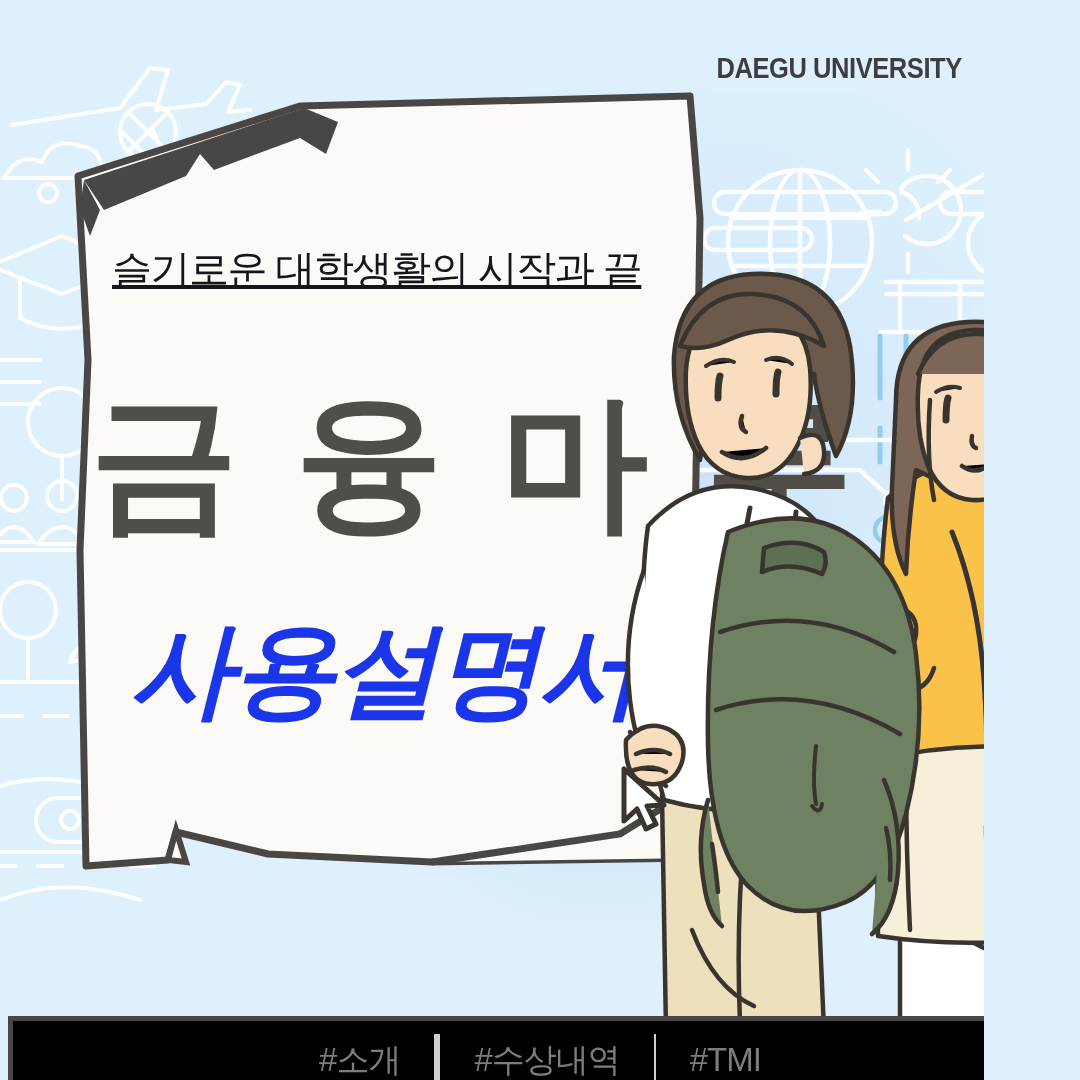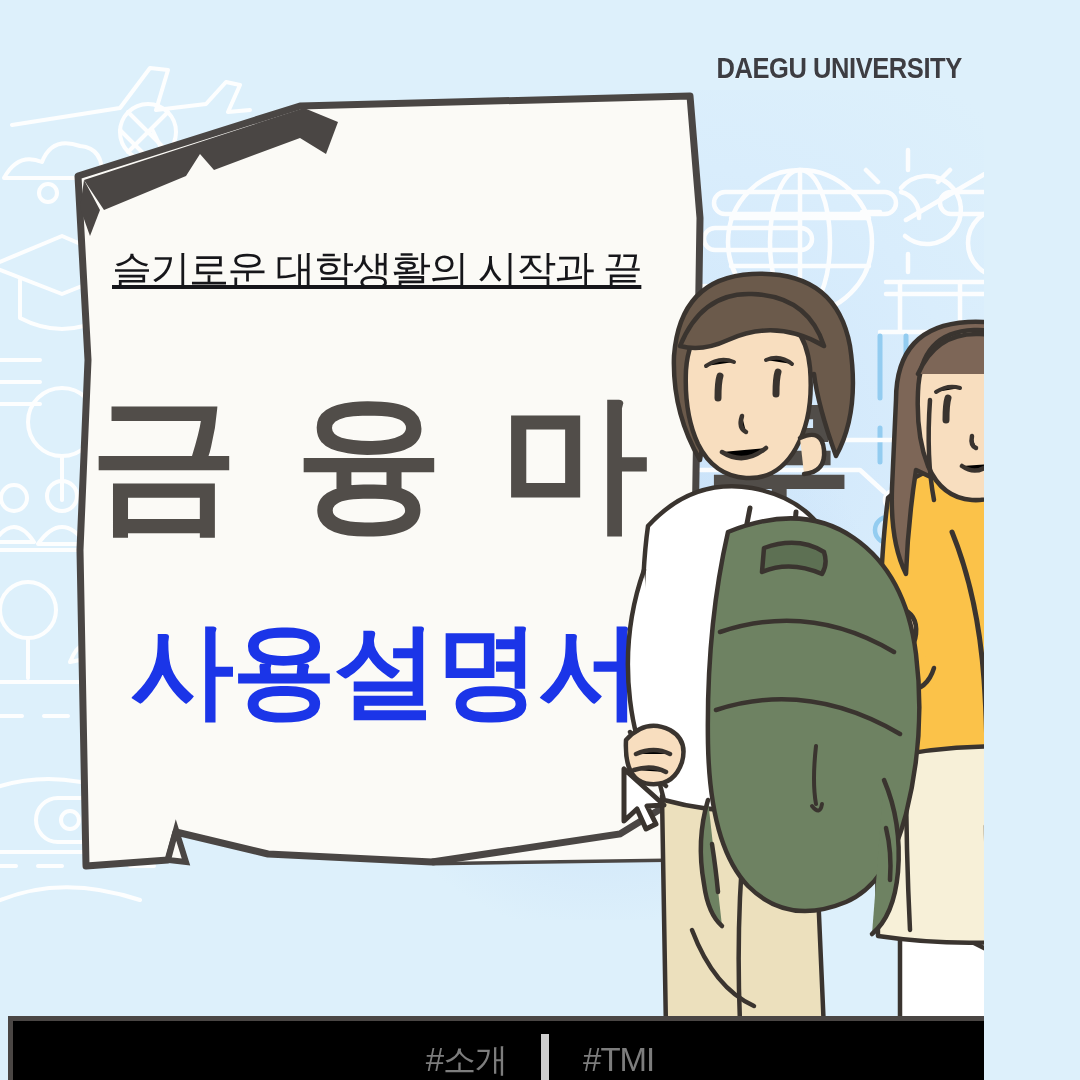--- a/index.html
+++ b/index.html
@@ -49,21 +49,21 @@
     text-decoration:underline;
   }
   .title-main{
     position:absolute;left:90px;top:358px;
     font-size:148px;font-weight:bold;color:#514d49;
     letter-spacing:8px;line-height:1;white-space:nowrap;
   }
   .title-sub{
     position:absolute;left:130px;top:588px;
     font-size:104px;font-weight:bold;color:#1b35e8;
-    letter-spacing:-2px;line-height:1;white-space:nowrap;
+    letter-spacing:-2px;line-height:1;white-space:nowrap;font-style:italic;
   }
 
   
   .people{position:absolute;left:600px;top:210px;width:500px;height:790px;z-index:25;}
 
   
   .cursor{position:absolute;left:618px;top:735px;z-index:32;}
 
   
   .navbar{
@@ -304,17 +304,18 @@
 
   <svg class="cursor" width="56" height="70" viewBox="0 0 56 70">
     <path d="M6 4 L6 56 L19 44 L28 64 L38 59 L29 41 L46 40 Z" fill="#ffffff" stroke="#3a342f" stroke-width="5" stroke-linejoin="round"></path>
   </svg>
 
   <div class="navbar">
     <div class="nav-item">#소개</div>
     <div class="nav-div"></div>
     <div class="nav-div"></div>
     <div class="nav-div"></div>
+    <div class="nav-item">#수상내역</div>
     <div class="nav-div"></div>
     <div class="nav-item">#TMI</div>
   </div>
 
 </div>
 
 </body></html>

